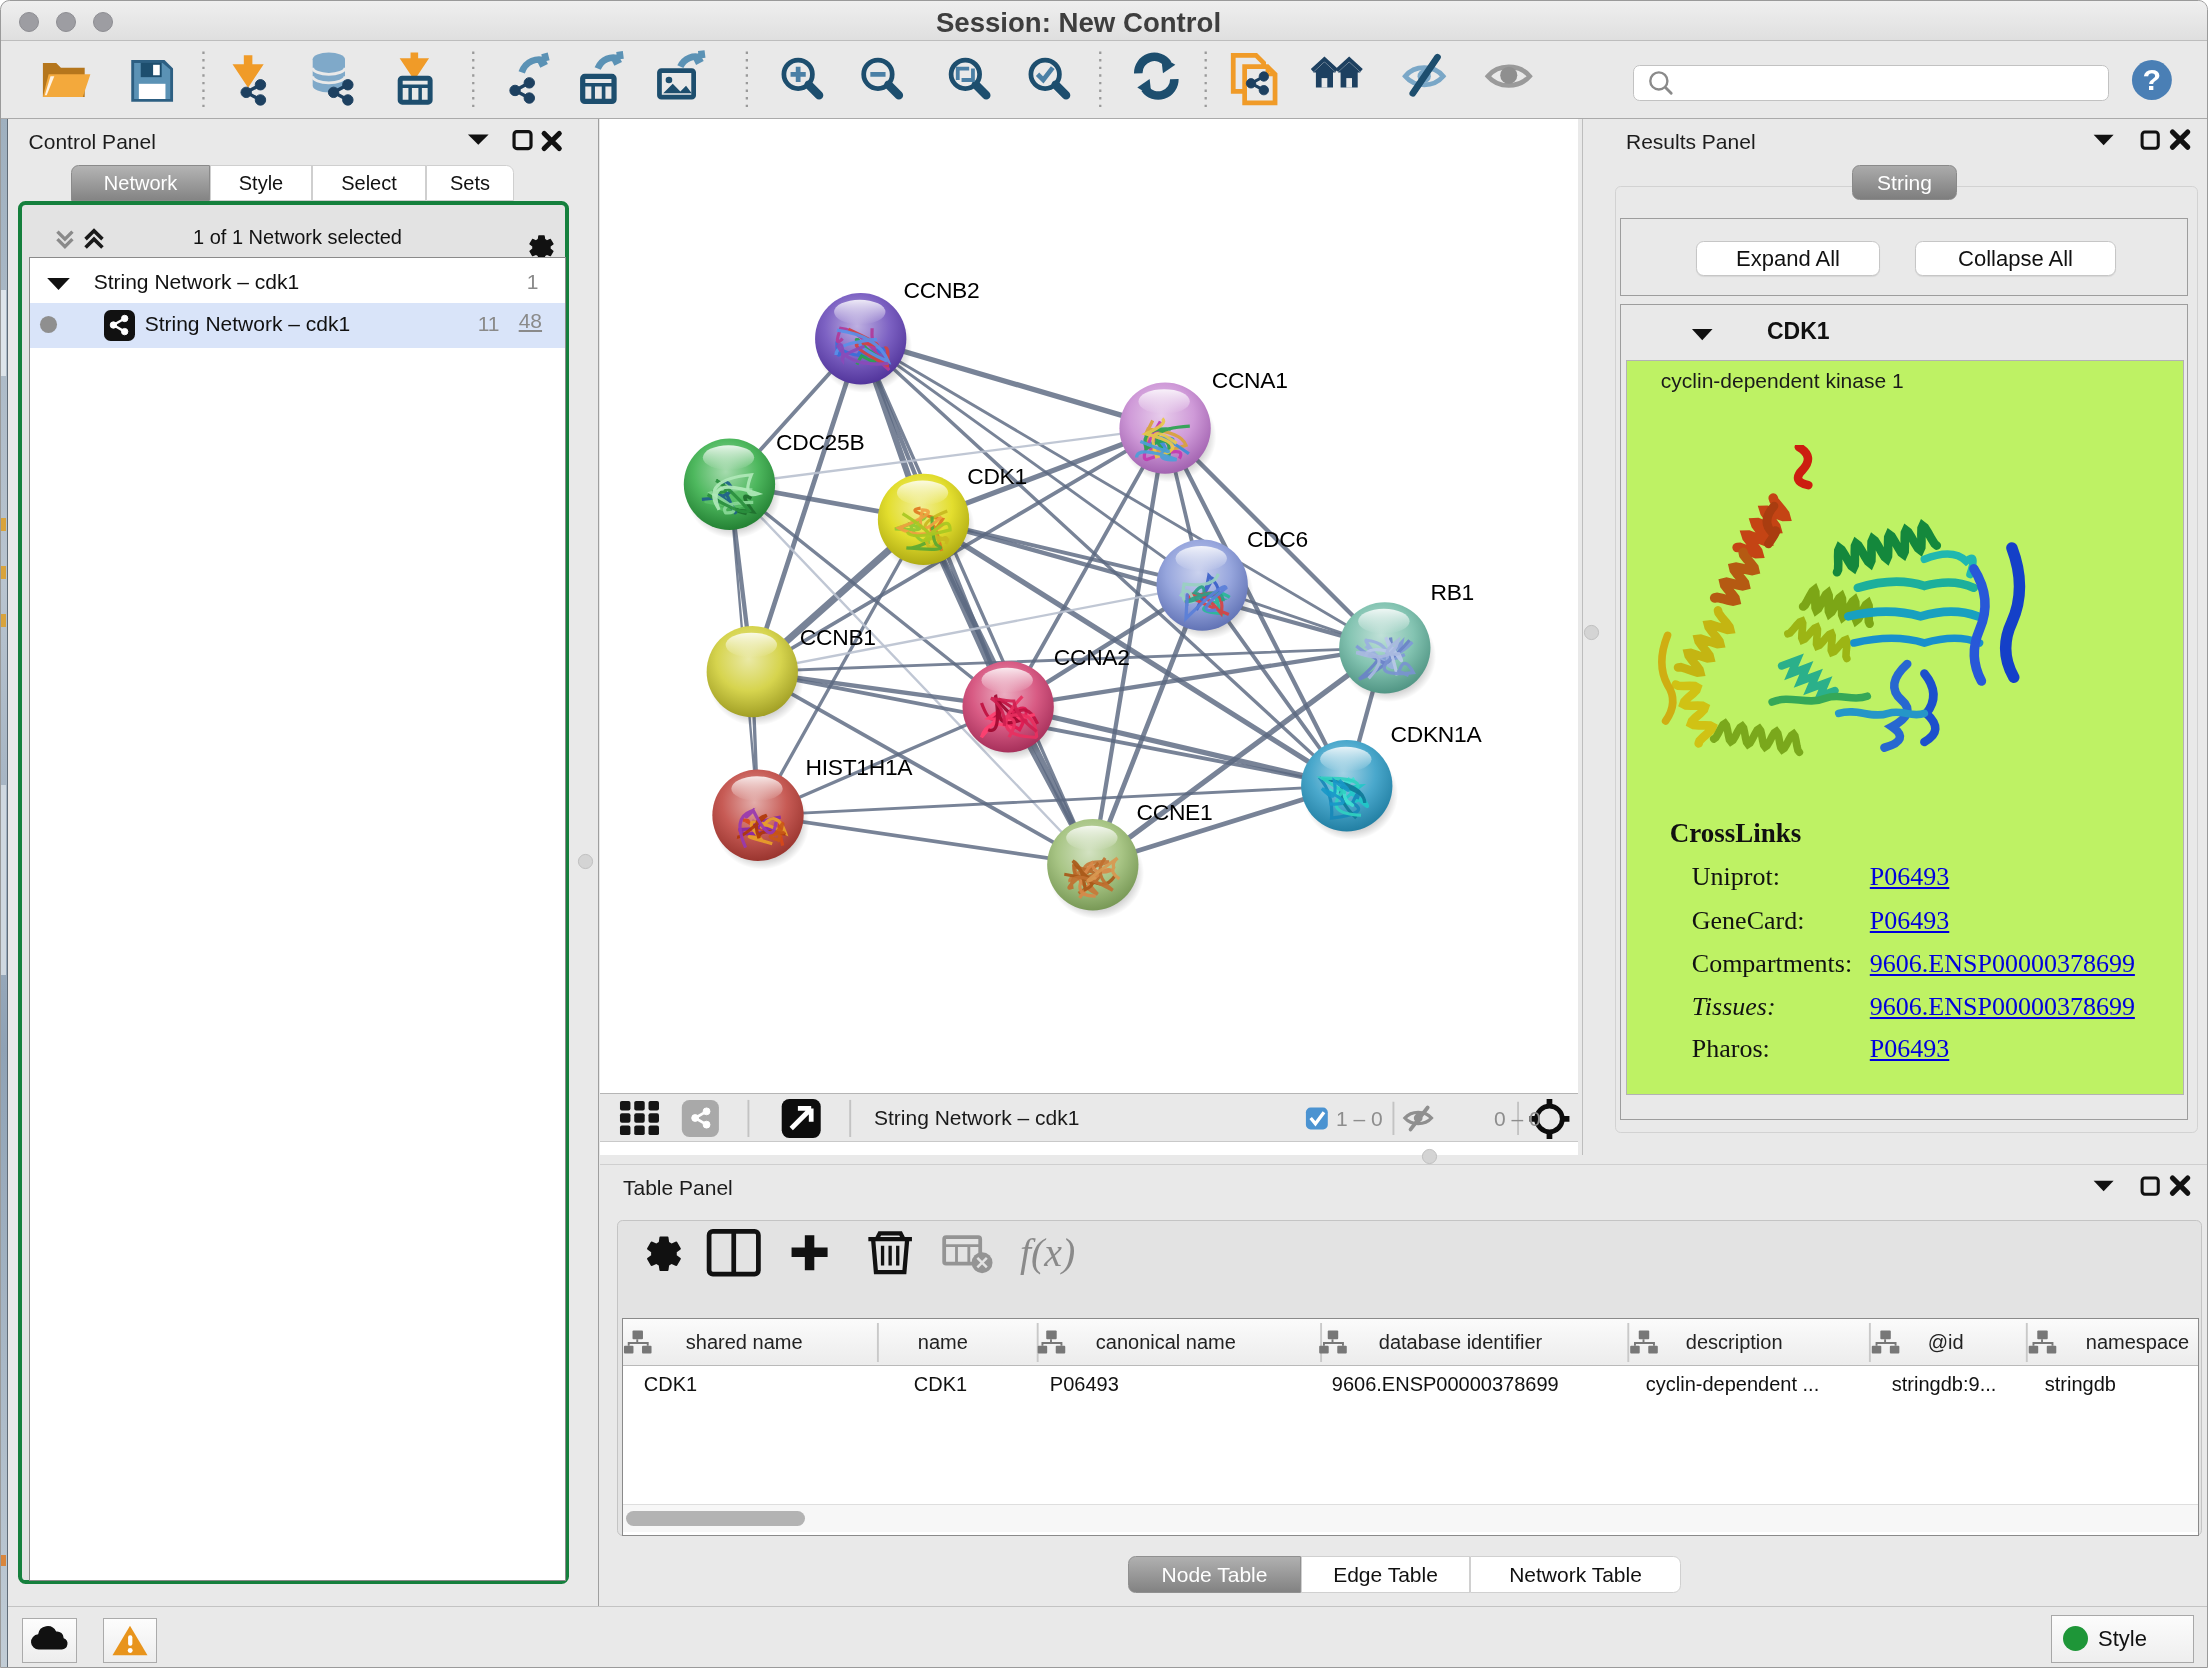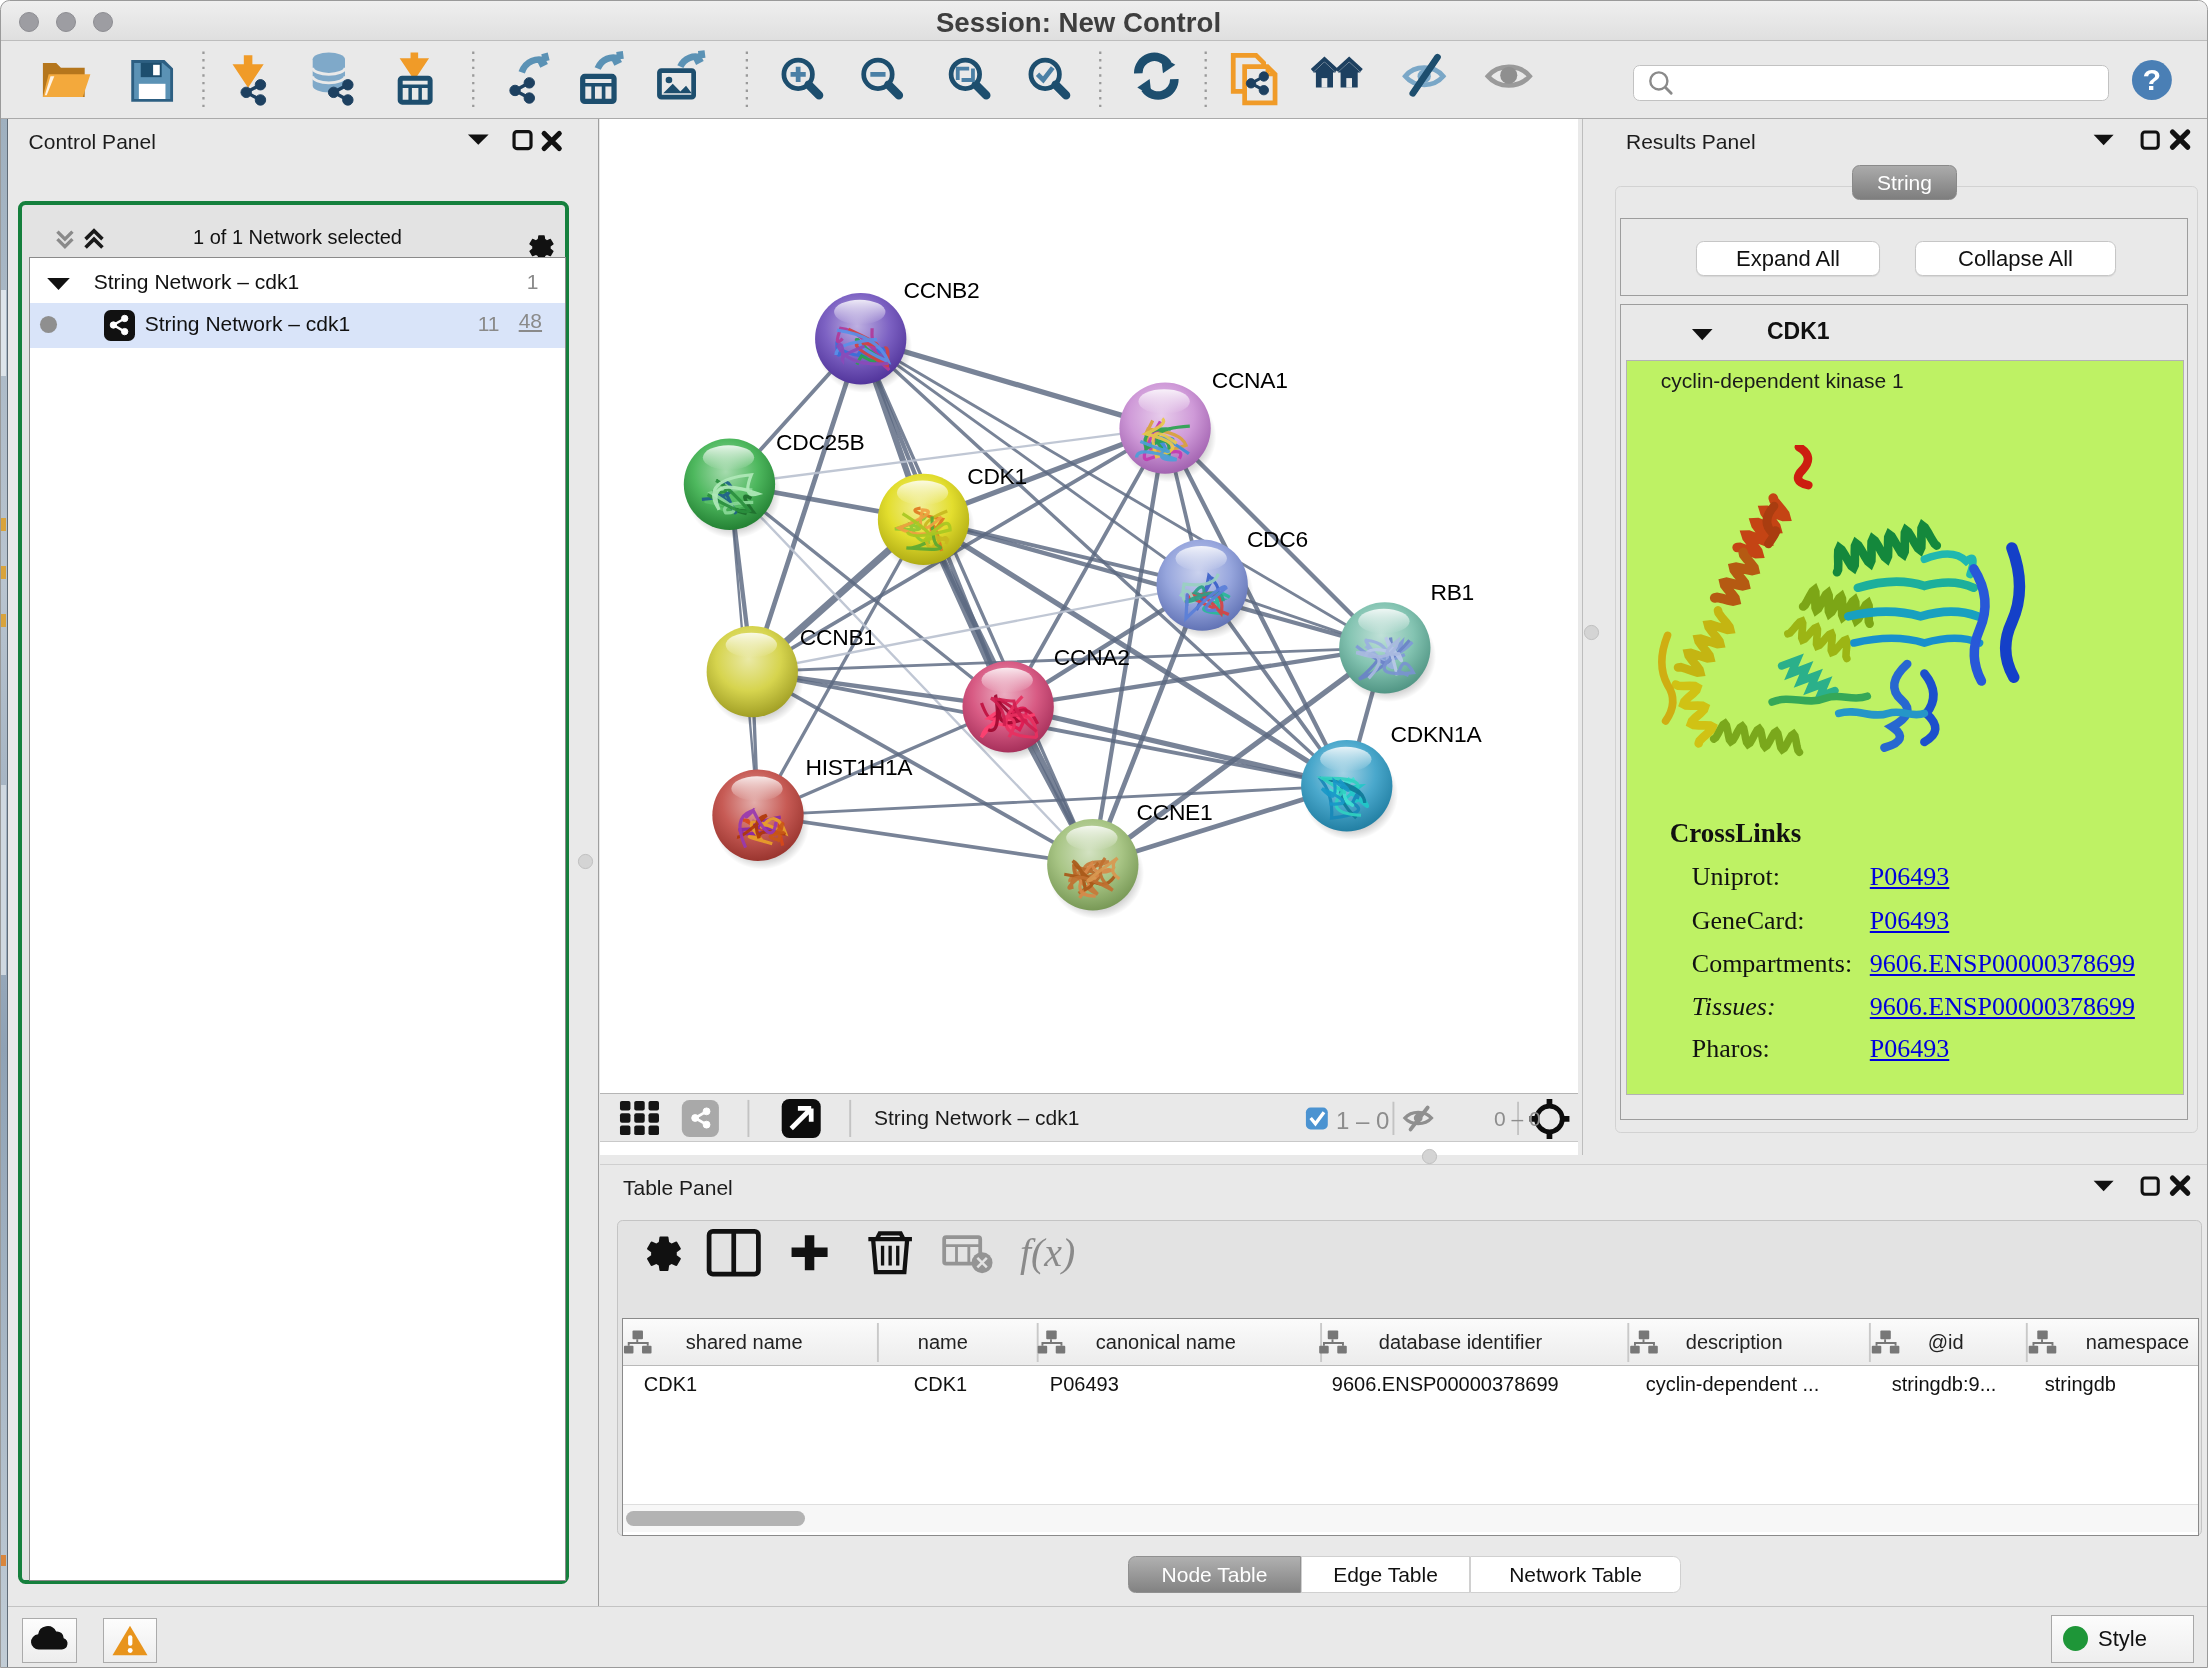--- a/index.html
+++ b/index.html
@@ -185,20 +185,28 @@
       <path d="M1751 48 L1757 54" stroke="#8a8a8a" stroke-width="3" stroke-linecap="round"></path>
     </svg>
   </div>
   <div id="cpanel" class="abs">
     <div class="ptitle abs" style="left:27.6px; top:10.5px;">Control Panel</div>
     <svg class="abs" style="left:457px; top:5.7px;" width="114" height="32" viewBox="0 0 120 34">
       <path d="M10 10 L32 10 L21 21 Z" fill="#111"></path>
       <rect x="59" y="7" width="18" height="18" rx="3" fill="none" stroke="#111" stroke-width="3.4"></rect>
       <path d="M91 9 L107 25 M107 9 L91 25" stroke="#111" stroke-width="5.5" stroke-linecap="round"></path>
     </svg>
+    <div class="abs" style="left:70px; top:46px;" id="cp-tabs">
+      <div class="tabs">
+        <div class="tab tabsel" style="width:139px; border-radius:7.6px 0 0 0;">Network</div>
+        <div class="tab" style="width:102px;">Style</div>
+        <div class="tab" style="width:114px;">Select</div>
+        <div class="tab" style="width:88px; border-radius:0 7.6px 0 0;">Sets</div>
+      </div>
+    </div>
     <div id="cp-box" class="abs">
       <div class="abs" style="left:0; top:21px; width:551px; text-align:center; font-size:20px; color:#111;">1 of 1 Network selected</div>
       <svg class="abs" style="left:28.5px; top:21px;" width="86" height="30" viewBox="0 0 90 32">
         <path d="M6 6 L14 14 L22 6 M6 14 L14 22 L22 14" stroke="#8a8a8a" stroke-width="3.6" fill="none"></path>
         <path d="M36 14 L45 5 L54 14 M36 23 L45 14 L54 23" stroke="#1a1a1a" stroke-width="3.8" fill="none"></path>
       </svg>
       <svg class="abs" style="left:501px; top:26px;" width="31" height="31" viewBox="0 0 24 24">
         <path fill="#111" d="M12 8.5a3.5 3.5 0 1 0 0 7 3.5 3.5 0 0 0 0-7zm9.4 5.1c.05-.52.05-1.05 0-1.57l2.1-1.63a.5.5 0 0 0 .12-.64l-2-3.46a.5.5 0 0 0-.61-.22l-2.48 1a7.6 7.6 0 0 0-1.36-.79l-.37-2.64a.5.5 0 0 0-.5-.43h-4a.5.5 0 0 0-.5.43l-.37 2.64c-.48.22-.94.48-1.36.79l-2.48-1a.5.5 0 0 0-.61.22l-2 3.46a.5.5 0 0 0 .12.64l2.1 1.63a7.8 7.8 0 0 0 0 1.57l-2.1 1.63a.5.5 0 0 0-.12.64l2 3.46c.13.22.39.31.61.22l2.48-1c.42.31.88.57 1.36.79l.37 2.64c.04.25.25.43.5.43h4a.5.5 0 0 0 .5-.43l.37-2.64c.48-.22.94-.48 1.36-.79l2.48 1c.22.09.48 0 .61-.22l2-3.46a.5.5 0 0 0-.12-.64z"></path>
       </svg>
       <div id="cp-list" class="abs">
@@ -558,21 +566,21 @@
           <path d="M2 11 C9 3 23 3 30 11 C23 19 9 19 2 11 Z" fill="none" stroke="#8f8f8f" stroke-width="3.4"></path>
           <circle cx="16" cy="11" r="4.6" fill="#8f8f8f"></circle>
           <path d="M26 0 L8 23" stroke="#8f8f8f" stroke-width="4" stroke-linecap="round"></path>
         </g>
         <g stroke="#0c0c0c" fill="none">
           <circle cx="998" cy="26" r="13.5" stroke-width="5"></circle>
           <path d="M998 5 V13 M998 39 V47 M977 26 H985 M1011 26 H1019" stroke-width="6"></path>
         </g>
       </svg>
       <div class="abs" style="left:274px; top:12.4px; font-size:21px; color:#1a1a1a;">String Network – cdk1</div>
-      <div class="abs" style="left:736px; top:13.3px; font-size:24px; color:#8d8d8d;">1 – 0</div>
+      <div class="abs" style="left:736px; top:13.3px; font-size:21px; color:#8d8d8d;">1 – 0</div>
       <div class="abs" style="left:850px; top:13.3px; font-size:21px; color:#8d8d8d;margin-left:44px;">0 – 0</div>
     </div>
     <div class="abs" style="left:0px; top:1023px; width:978px; height:12.4px; background:#ffffff;"></div>
   </div>
   <div id="rpanel" class="abs">
     <div class="ptitle abs" style="left:43px; top:10.5px;">Results Panel</div>
     <svg class="abs" style="left:504px; top:8.6px;" width="114" height="27" viewBox="0 0 120 28">
       <path d="M7 7 L28 7 L17.5 18 Z" fill="#111"></path>
       <rect x="58" y="4" width="17" height="17" rx="3" fill="none" stroke="#111" stroke-width="3.2"></rect>
       <path d="M90 4 L106 20 M106 4 L90 20" stroke="#111" stroke-width="5.5" stroke-linecap="round"></path>

